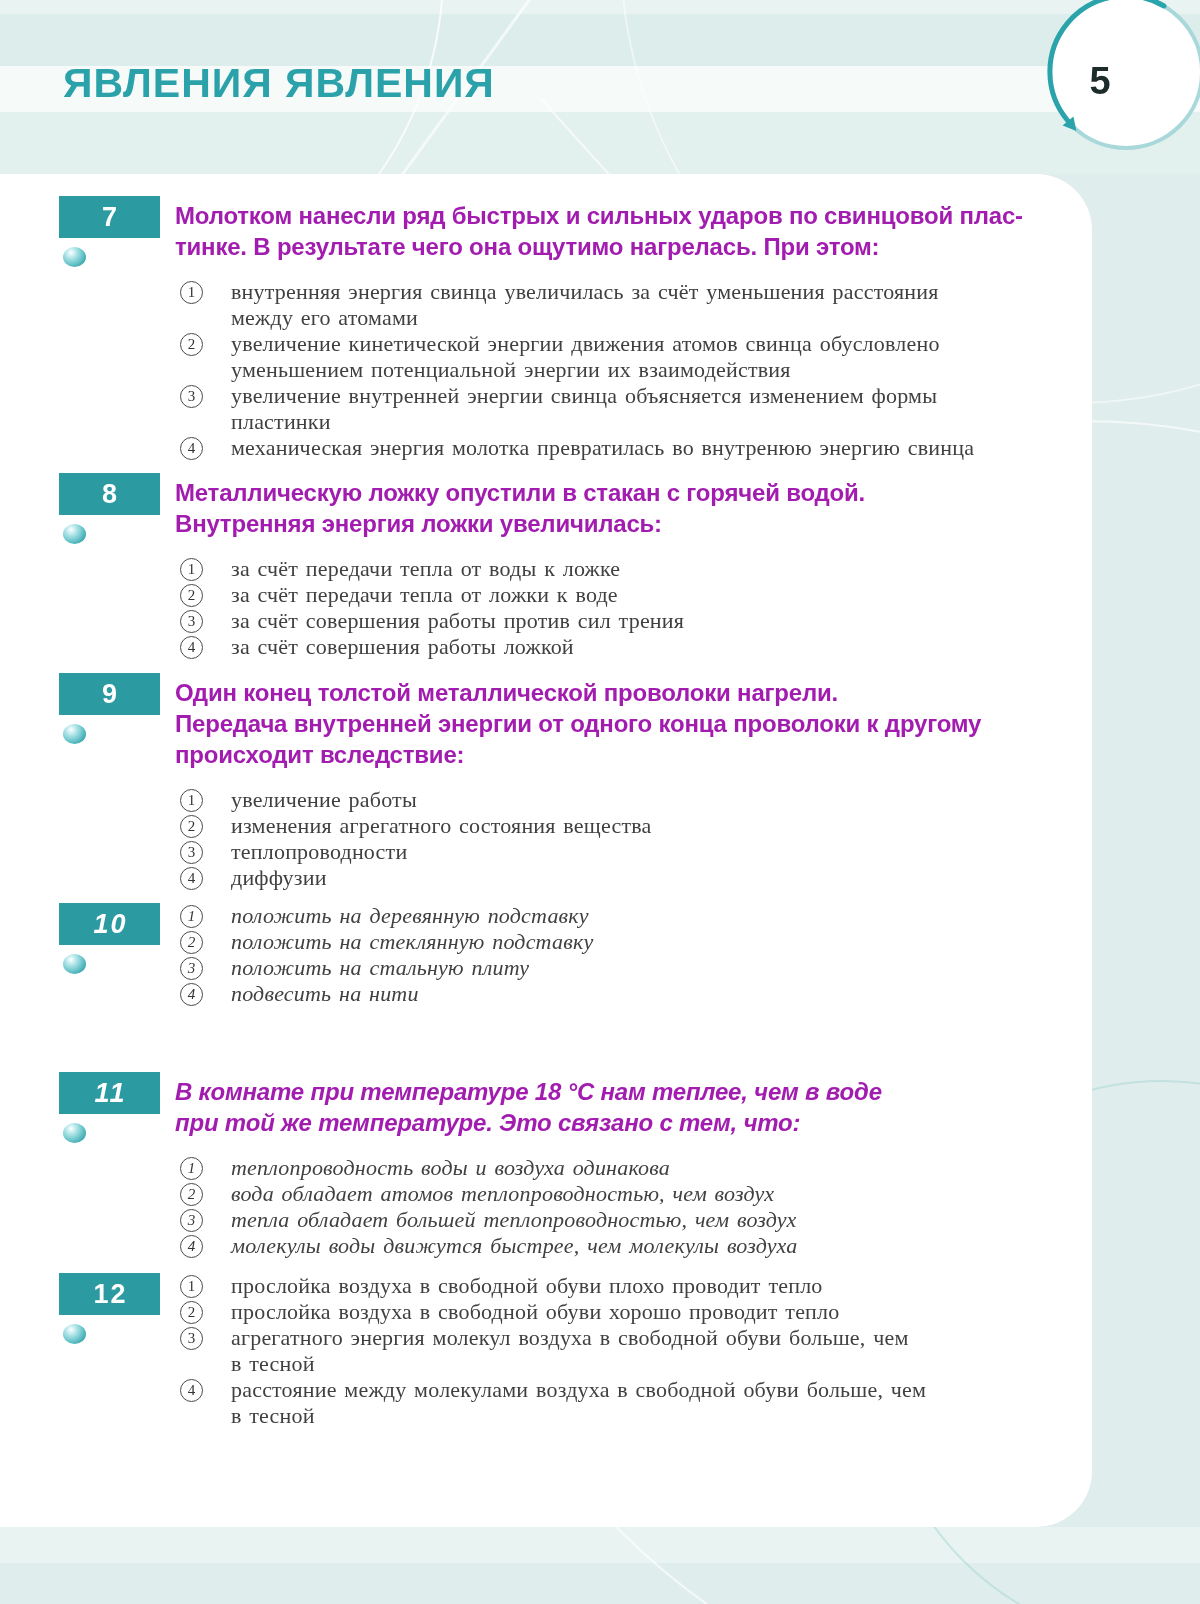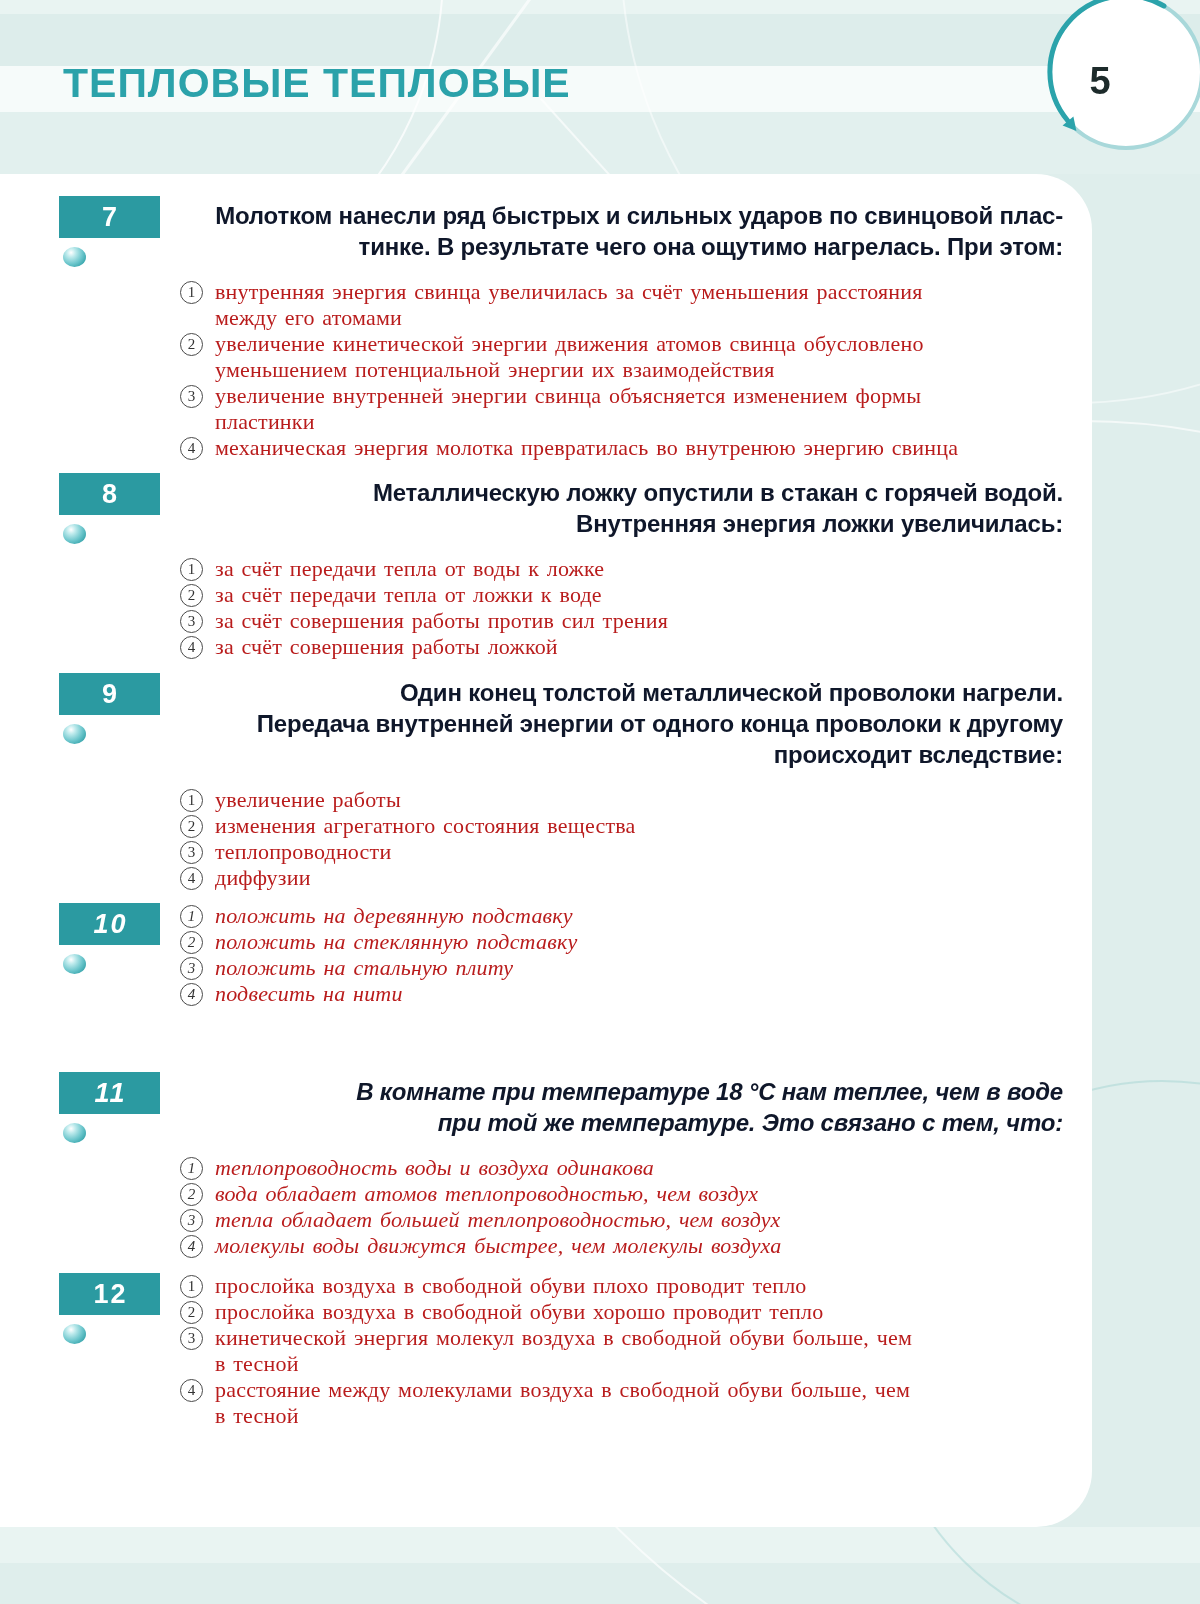--- a/index.html
+++ b/index.html
@@ -47,53 +47,52 @@
     position:absolute;left:-116px;top:0;width:101px;height:42px;
     background:#2b9aa1;color:#ffffff;display:flex;align-items:center;justify-content:center;
     font-size:27px;font-weight:bold;letter-spacing:2px;text-indent:2px;
   }
   .sphere{
     position:absolute;left:-112px;top:51px;width:23px;height:20px;border-radius:50%;
     background:radial-gradient(circle at 35% 28%, #ffffff 0%, #bdeaec 22%, #6cc6cc 55%, #2e9fa6 85%, #1d848c 100%);
   }
   .q-prompt{
     margin:4px 0 17px 0;white-space:pre-line;
-    font-size:24px;line-height:31px;font-weight:bold;letter-spacing:-0.2px;color:#0f172a;
+    font-size:24px;line-height:31px;font-weight:bold;letter-spacing:-0.2px;color:#a21caf;
     font-family:"Liberation Sans",sans-serif;
-    text-align:right;
   }
   .option{display:flex;align-items:flex-start;}
   .onum{
     flex:0 0 auto;width:21px;height:21px;margin:2px 12px 0 5px;
     border:1.5px solid #4a4a4a;border-radius:50%;
     display:flex;align-items:center;justify-content:center;
     font-family:"Liberation Serif",serif;font-size:15px;color:#333333;line-height:1;
   }
   .otext{
     flex:1;white-space:pre-line;
-    font-family:"Liberation Serif",serif;font-size:22px;line-height:26px;color:#b91c1c;
-    letter-spacing:0.2px;word-spacing:2px;
+    font-family:"Liberation Serif",serif;font-size:22px;line-height:26px;color:#404040;
+    letter-spacing:0.2px;word-spacing:2px;margin-left:16px;
   }
 </style>
 </head>
 <body>
 
 <div class="band b1"></div>
 <div class="band b2"></div>
 <div class="band b3"></div>
 <div class="band b4"></div>
 <div class="band b5"></div>
 <div class="deco c1"></div>
 <div class="deco c2"></div>
 <div class="deco c3"></div>
 <div class="deco c4"></div>
 <div class="diag d1"></div>
 <div class="diag d2"></div>
 
-<div class="title">ТЕПЛОВЫЕ ТЕПЛОВЫЕ</div>
+<div class="title">ЯВЛЕНИЯ ЯВЛЕНИЯ</div>
 
 <svg class="page-circle-svg" width="212" height="240" viewBox="0 0 212 240">
   <circle cx="138" cy="152" r="76" fill="#ffffff" stroke="#a8d8da" stroke-width="4"></circle>
   <path d="M 176 86 A 76 76 0 0 0 80 201" fill="none" stroke="#2ba3ab" stroke-width="5" stroke-linecap="round"></path>
   <polygon points="88.4,211 74.6,205.5 85.4,196.5" fill="#2ba3ab"></polygon>
 </svg>
 <div class="page-number">5</div>
 
 <div class="panel"></div>
 
@@ -231,21 +230,21 @@
     <div class="option">
       <span class="onum">1</span>
       <span class="otext">прослойка воздуха в свободной обуви плохо проводит тепло</span>
     </div>
     <div class="option">
       <span class="onum">2</span>
       <span class="otext">прослойка воздуха в свободной обуви хорошо проводит тепло</span>
     </div>
     <div class="option">
       <span class="onum">3</span>
-      <span class="otext">кинетической энергия молекул воздуха в свободной обуви больше, чем
+      <span class="otext">агрегатного энергия молекул воздуха в свободной обуви больше, чем
 в тесной</span>
     </div>
     <div class="option">
       <span class="onum">4</span>
       <span class="otext">расстояние между молекулами воздуха в свободной обуви больше, чем
 в тесной</span>
     </div>
   </div>
 </div>
 

